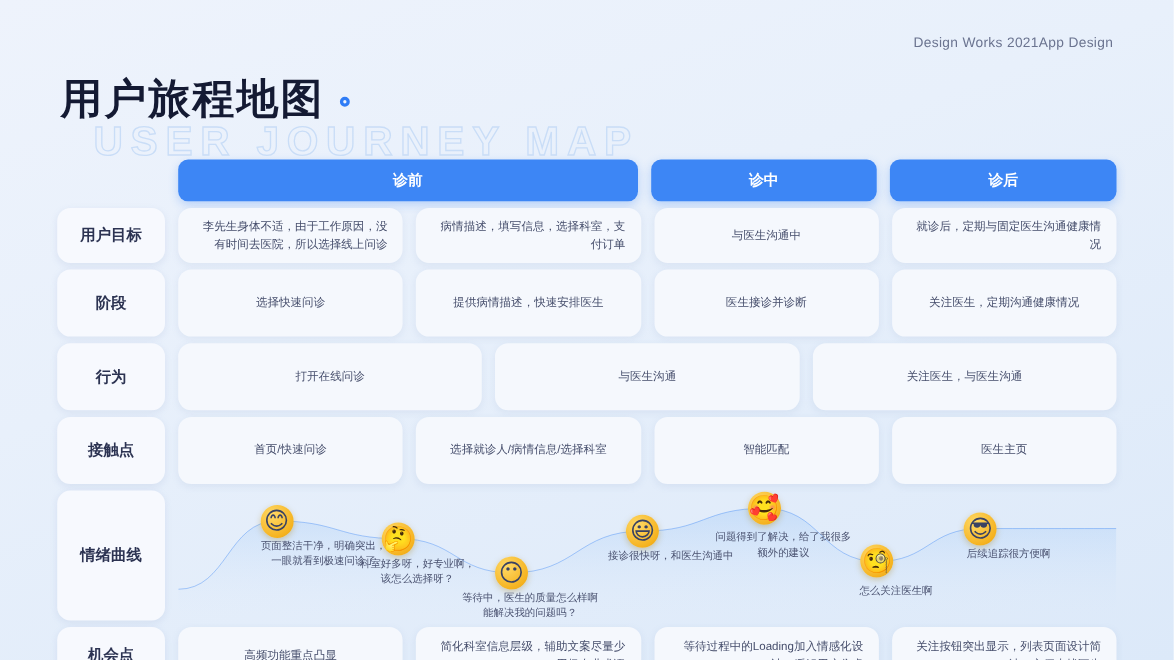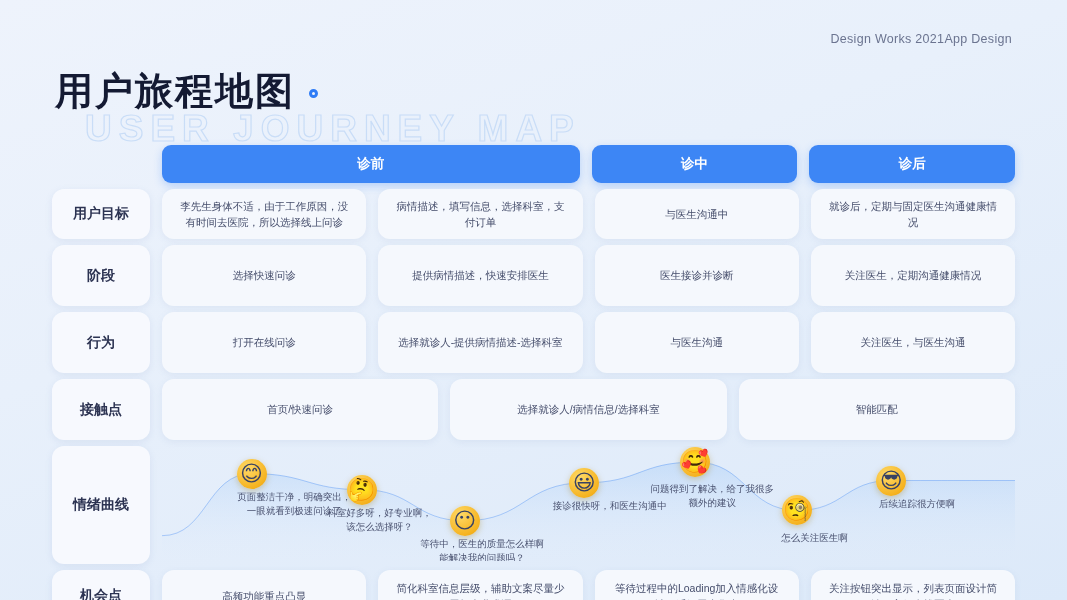--- a/index.html
+++ b/index.html
@@ -48,21 +48,21 @@
     display: flex; align-items: center; justify-content: center;
     font-size: 14px; font-weight: 700; color: #2c3352;
     box-shadow: 0 2px 7px rgba(120,145,190,.14);
   }
   .rowlabel.spacer { background: transparent; box-shadow: none; }
   .cells { display: flex; gap: 12px; flex: 1; }
   .cell {
     flex: 1;
     background: #f5f8fd; border-radius: 12px;
     display: flex; align-items: center; justify-content: center;
-    text-align: center; padding: 8px 14px;
+    text-align: right; padding: 8px 14px;
     font-size: 10.5px; line-height: 1.55; color: #454d6b;
     box-shadow: 0 2px 7px rgba(120,145,190,.12);
   }
 
   
   .phase-row .cell {
     background: #3d86f5; color: #fff; font-size: 13.5px; font-weight: 600;
     height: 38px; padding: 0; border-radius: 9px;
     box-shadow: 0 3px 9px rgba(61,134,245,.30);
   }
@@ -141,31 +141,31 @@
           <div class="cell">选择快速问诊</div>
           <div class="cell">提供病情描述，快速安排医生</div>
           <div class="cell">医生接诊并诊断</div>
           <div class="cell">关注医生，定期沟通健康情况</div>
         </div>
       </div>
       <div class="row r-action">
         <div class="rowlabel">行为</div>
         <div class="cells">
           <div class="cell">打开在线问诊</div>
-          <div class="cell">选择就诊人-提供病情描述-选择科室</div>
           <div class="cell">与医生沟通</div>
           <div class="cell">关注医生，与医生沟通</div>
         </div>
       </div>
       <div class="row r-touch">
         <div class="rowlabel">接触点</div>
         <div class="cells">
           <div class="cell">首页/快速问诊</div>
           <div class="cell">选择就诊人/病情信息/选择科室</div>
           <div class="cell">智能匹配</div>
+          <div class="cell">医生主页</div>
         </div>
       </div>
     </div>
 
   <div class="row r-emotion">
     <div class="rowlabel">情绪曲线</div>
     <div class="emotion-area" id="emotion-area">
 <svg viewBox="0 0 100 100" preserveAspectRatio="none">
   <defs>
     <linearGradient id="eg" x1="0" y1="0" x2="0" y2="1">

